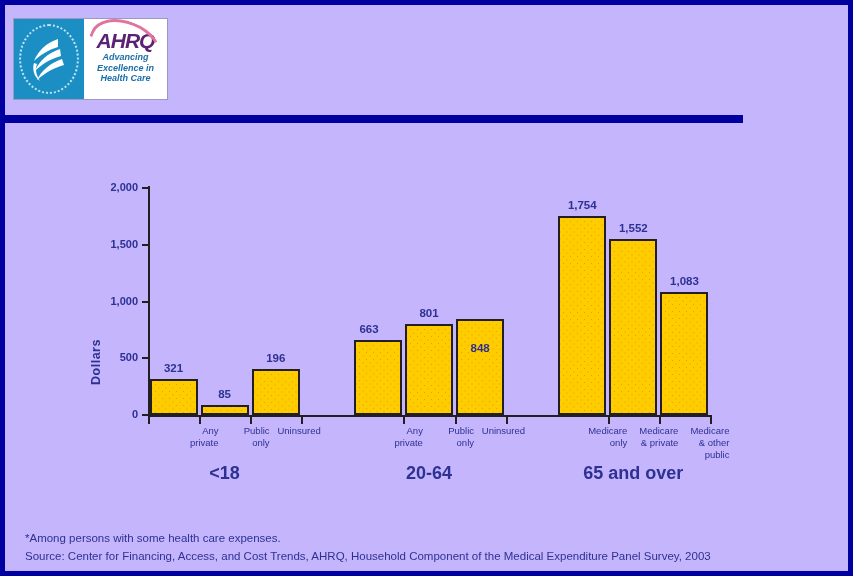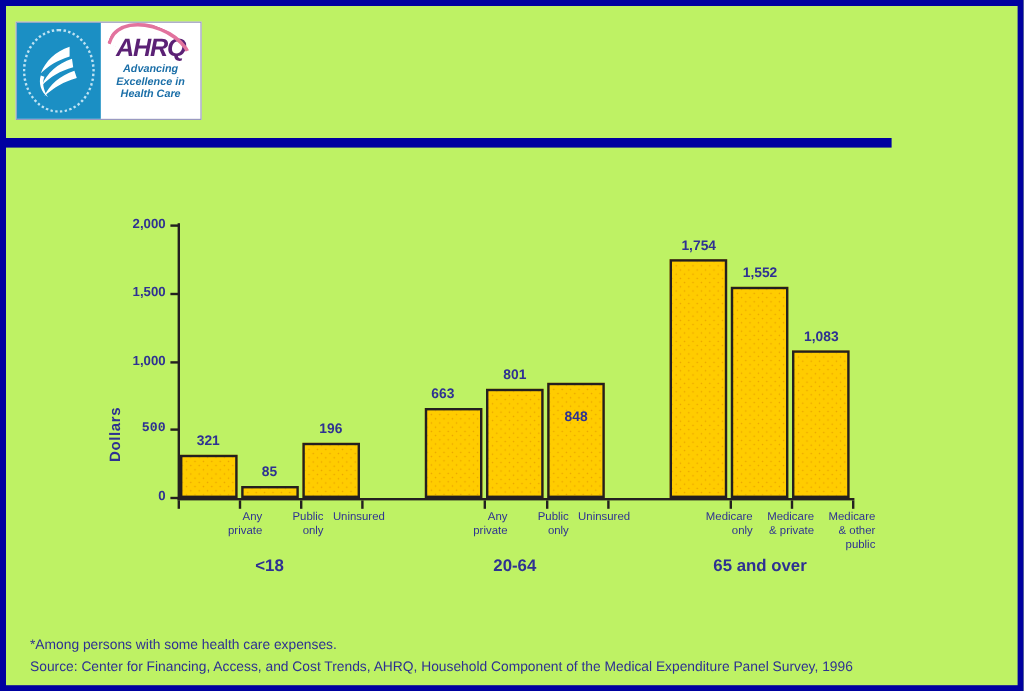--- a/index.html
+++ b/index.html
@@ -12,21 +12,21 @@
     height: 576px;
     font-family: "Liberation Sans", sans-serif;
     overflow: hidden;
   }
   #page {
     position: relative;
     width: 853px;
     height: 576px;
     box-sizing: border-box;
     border: 5px solid #0000A0;
-    background: #bef264;
+    background: #c4b5fd;
   }
 
   
   #header {
     position: absolute;
     left: 0; top: 0;
     width: 843px;
     height: 105px;
   }
   #logo-box {
@@ -199,21 +199,21 @@
     font-size: 9.5px;
     line-height: 12px;
     white-space: nowrap;
   }
   .group-label {
     position: absolute;
     top: 338px;
     text-align: center;
     color: #2e3192;
     font-weight: bold;
-    font-size: 14px;
+    font-size: 18px;
     white-space: nowrap;
   }
 
   
   #footnotes {
     position: absolute;
     left: 20px;
     top: 524px;
     width: 810px;
     color: #2e3192;
@@ -256,21 +256,21 @@
     <div id="axis-y-line"></div>
     <div id="axis-x-line"></div>
     <div id="yticks">
         <div class="ytick-mark" style="top: 62px;"></div>
         <div class="ytick-label" style="left: 73px; top: 57px;">2,000</div>
         <div class="ytick-mark" style="top: 118.75px;"></div>
         <div class="ytick-label" style="left: 73px; top: 113.75px;">1,500</div>
         <div class="ytick-mark" style="top: 175.5px;"></div>
         <div class="ytick-label" style="left: 73px; top: 170.5px;">1,000</div>
         <div class="ytick-mark" style="top: 232.25px;"></div>
-        <div class="ytick-label" style="left: 73px; top: 227.25px; font-family: Liberation Mono, monospace;">500</div>
+        <div class="ytick-label" style="left: 73px; top: 227.25px;">500</div>
         <div class="ytick-mark" style="top: 289px;"></div>
         <div class="ytick-label" style="left: 73px; top: 284px;">0</div>
       </div>
     <div id="plot-bars">
         <div class="bar" style="left: 144.545px; width: 48px; height: 36.4335px; top: 253.566px; bottom: auto; position: absolute;"></div>
         <div class="bar-value" style="left: 128.545px; width: 80px; top: 236.566px;">321</div>
         <div class="bar" style="left: 195.636px; width: 48px; height: 9.6475px; top: 280.353px; bottom: auto; position: absolute;"></div>
         <div class="bar-value" style="left: 179.636px; width: 80px; top: 263.353px;">85</div>
         <div class="bar" style="left: 246.727px; width: 48px; height: 46.1945px; top: 243.805px; bottom: auto; position: absolute;"></div>
         <div class="bar-value" style="left: 230.727px; width: 80px; top: 226.805px;">196</div>
@@ -338,16 +338,16 @@
       </div>
     <div id="group-labels">
         <div class="group-label" style="left: 139.636px; width: 160px;">&lt;18</div>
         <div class="group-label" style="left: 344px; width: 160px;">20-64</div>
         <div class="group-label" style="left: 548.364px; width: 160px;">65 and over</div>
       </div>
   </div>
 
   <div id="footnotes">
     <div>*Among persons with some health care expenses.</div>
-    <div>Source: Center for Financing, Access, and Cost Trends, AHRQ, Household Component of the Medical Expenditure Panel Survey, 1996</div>
+    <div>Source: Center for Financing, Access, and Cost Trends, AHRQ, Household Component of the Medical Expenditure Panel Survey, 2003</div>
   </div>
 
 </div>
 
 </body></html>

